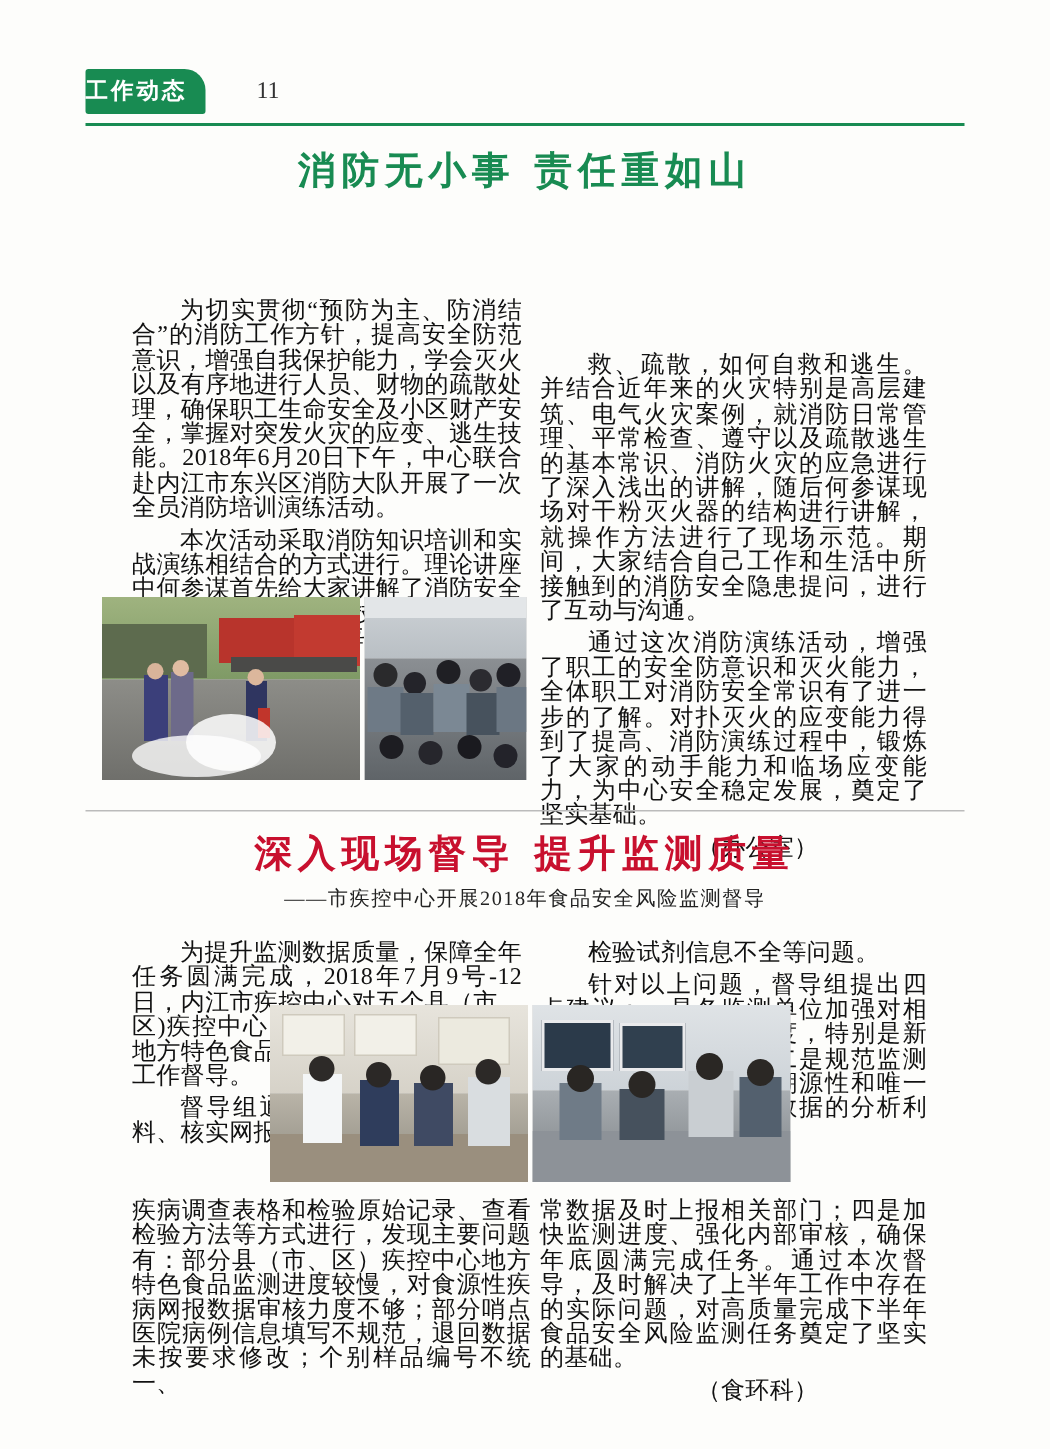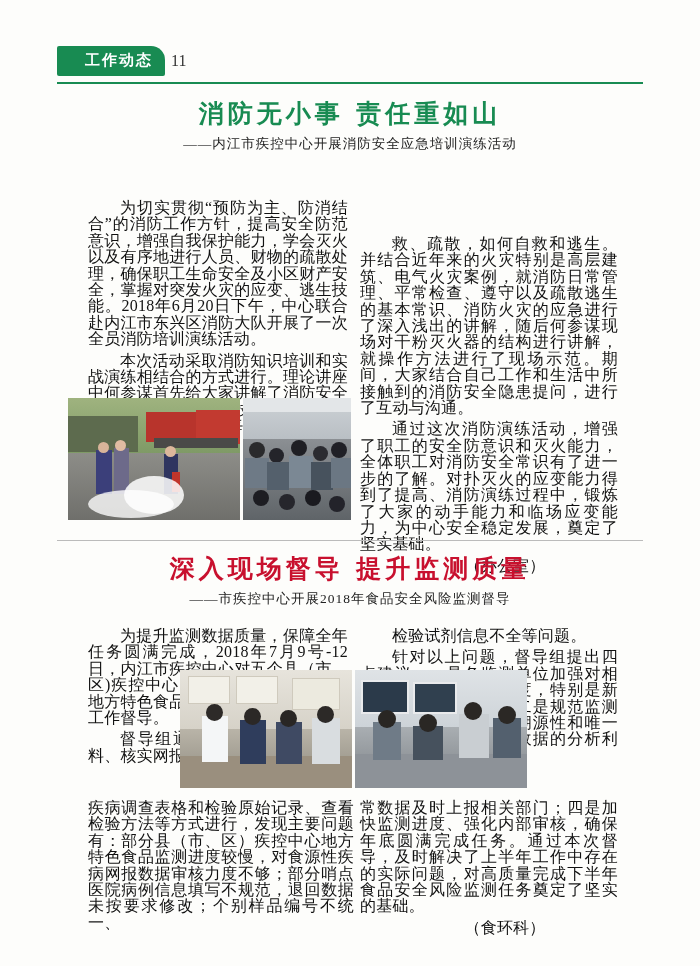--- a/index.html
+++ b/index.html
@@ -17,21 +17,21 @@
   
   .header{
     position:absolute;left:57px;top:46px;width:586px;height:34px;
   }
   .tag{
     position:absolute;left:0;top:0;
     background:#188b52;
     color:#ffffff;
     font-size:15px;font-weight:bold;
     letter-spacing:2px;
-    padding:5px 12px 6px 28px;
+    padding:5px 12px 6px 0;
     border-radius:2px 14px 2px 2px;
     font-family:"DejaVu Sans",sans-serif;
   }
   .pagenum{
     position:absolute;left:114px;top:6px;
     font-size:16px;color:#333;font-family:"Liberation Serif",serif;
   }
   .hrule{
     position:absolute;left:57px;top:82px;width:586px;height:2px;
     background:#188b52;
@@ -106,21 +106,20 @@
 
 <div class="page">
 
   <div class="header">
     <div class="tag">工作动态</div>
     <div class="pagenum">11</div>
   </div>
   <div class="hrule"></div>
 
   <div class="art1-title">消防无小事  责任重如山</div>
-  <div class="art1-sub">——内江市疾控中心开展消防安全应急培训演练活动</div>
 
   <div class="col" id="a1c1">
     <p>为切实贯彻“预防为主、防消结合”的消防工作方针，提高安全防范意识，增强自我保护能力，学会灭火以及有序地进行人员、财物的疏散处理，确保职工生命安全及小区财产安全，掌握对突发火灾的应变、逃生技能。2018年6月20日下午，中心联合赴内江市东兴区消防大队开展了一次全员消防培训演练活动。</p>
     <p>本次活动采取消防知识培训和实战演练相结合的方式进行。理论讲座中何参谋首先给大家讲解了消防安全应急操作与火场逃生技巧，教大家掌握一旦发生火情，每个人应该做什么，的消防工作方针、扑</p>
   </div>
 
   <div class="col" id="a1c2">
     <p>救、疏散，如何自救和逃生。并结合近年来的火灾特别是高层建筑、电气火灾案例，就消防日常管理、平常检查、遵守以及疏散逃生的基本常识、消防火灾的应急进行了深入浅出的讲解，随后何参谋现场对干粉灭火器的结构进行讲解，就操作方法进行了现场示范。期间，大家结合自己工作和生活中所接触到的消防安全隐患提问，进行了互动与沟通。</p>
     <p>通过这次消防演练活动，增强了职工的安全防意识和灭火能力，全体职工对消防安全常识有了进一步的了解。对扑灭火的应变能力得到了提高、消防演练过程中，锻炼了大家的动手能力和临场应变能力，为中心安全稳定发展，奠定了坚实基础。</p>
     <p class="sign">（办公室）</p>

